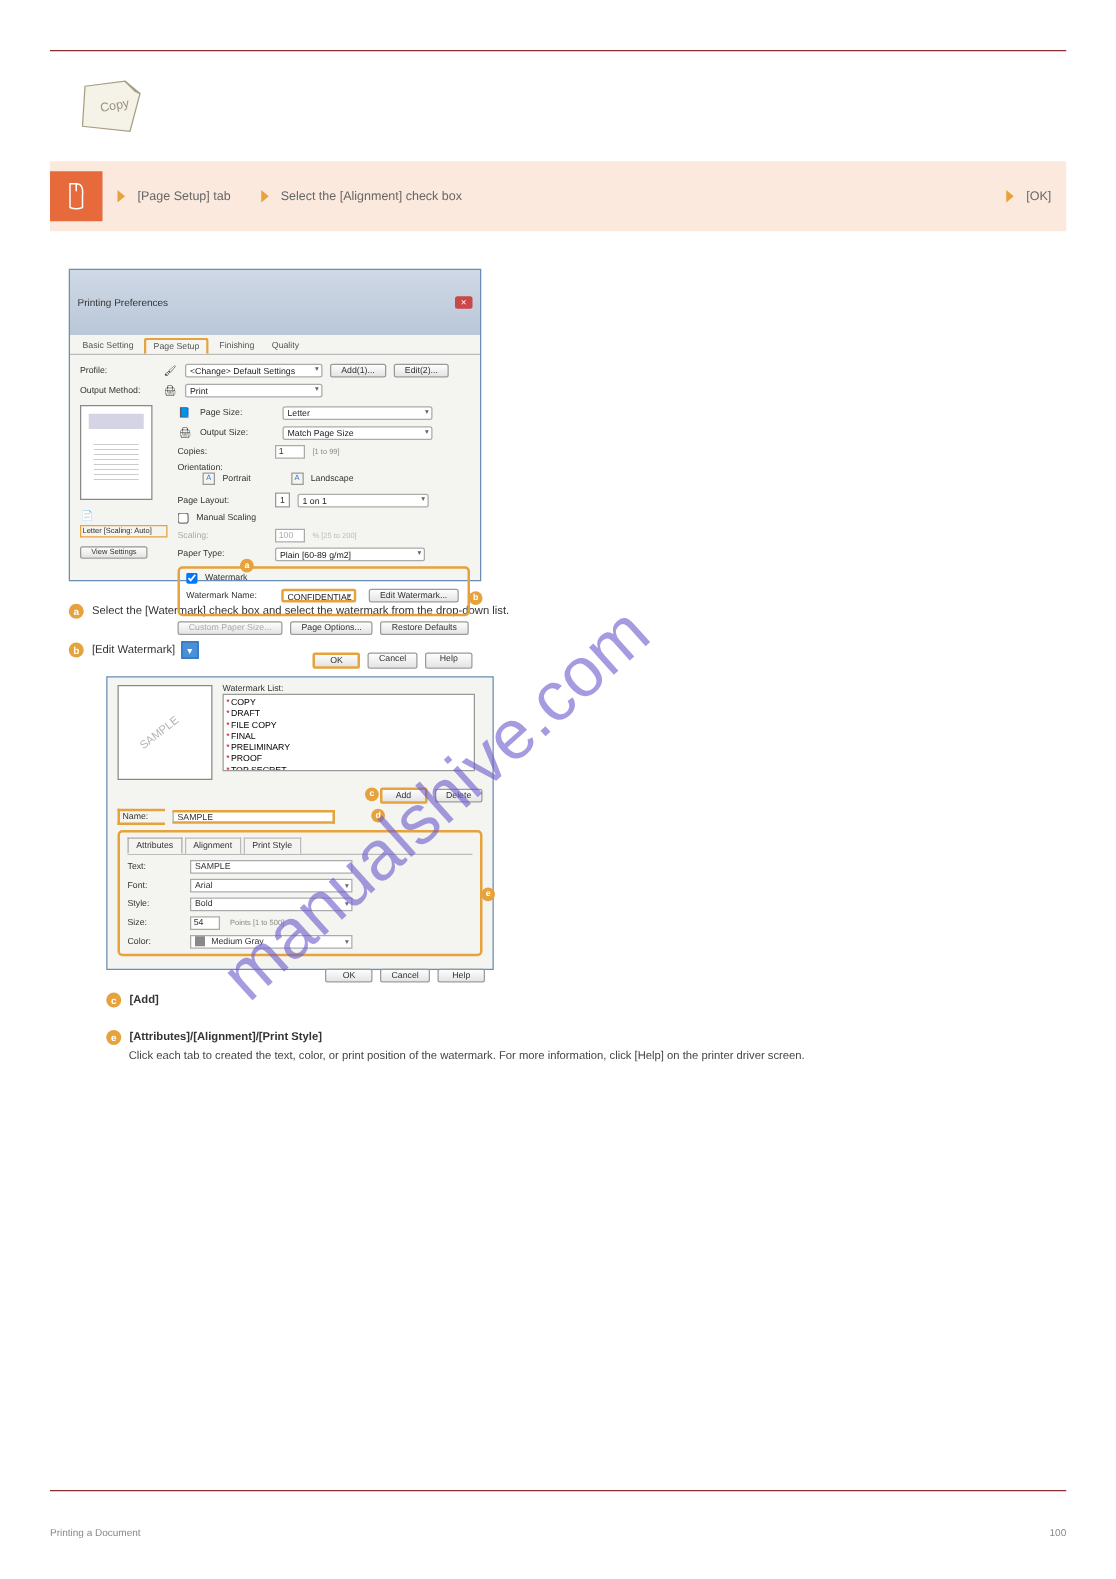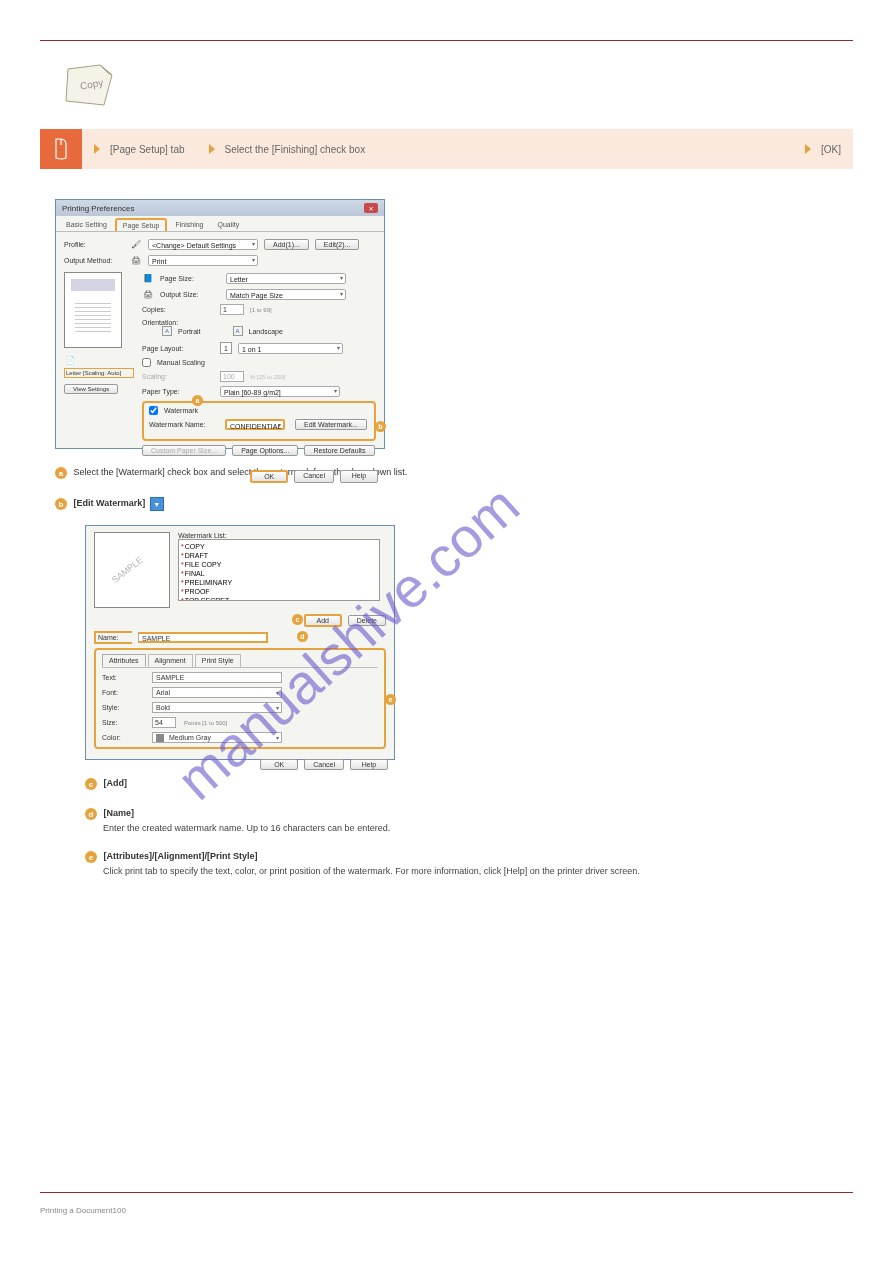--- a/index.html
+++ b/index.html
@@ -26,21 +26,21 @@
       height: 48px;
       margin-left: 20px;
       margin-bottom: 20px;
       position: relative;
     }
     .copy-icon-svg { width: 100%; height: 100%; }
     .path-bar {
       display: flex;
       align-items: center;
       background: #fce9de;
-      height: 40px;
+      height: 56px;
       margin-bottom: 30px;
     }
     .path-mouse {
       width: 42px;
       height: 40px;
       background: #e66a3c;
       display: flex;
       align-items: center;
       justify-content: center;
       color: #fff;
@@ -62,21 +62,21 @@
     .dialog {
       border: 1px solid #6a8fb5;
       background: #f4f4f0;
       font-size: 8px;
       position: relative;
       margin-left: 15px;
     }
     .dialog1 { width: 330px; height: 250px; }
     .titlebar {
       background: linear-gradient(#cfd9e6, #bac7d8);
-      padding: 3px 6px;
+      padding: 21px 6px;
       display: flex;
       align-items: center;
       justify-content: space-between;
       font-size: 8px;
       color: #333;
     }
     .titlebar-close {
       background: #c94848;
       width: 14px; height: 10px;
       display: flex; align-items: center; justify-content: center;
@@ -258,24 +258,25 @@
     .bottom-rule {
       border: none;
       border-top: 1px solid #8b2e2e;
       position: absolute;
       bottom: 70px;
       left: 40px;
       right: 40px;
     }
     .bottom-footer {
       position: absolute;
-      bottom: 48px;
+      bottom: 32px;
       left: 40px;
       right: 40px;
       display: flex;
+      justify-content: space-between;
       font-size: 8px;
       color: #888;
     }
   </style>
 </head>
 <body>
 
 <div class="page-container">
 
   <hr class="top-rule">
@@ -293,21 +294,21 @@
       <svg viewBox="0 0 16 22">
           <path d="M3 1 C3 1 3 8 3 10 L3 20 Q8 22 13 20 L13 10 Q14 1 8 1 Q3 1 3 1 Z M8 1 L8 7" fill="none" stroke="#fff" stroke-width="1.2"></path>
         </svg>
     </div>
     <div class="path-item">
       <div class="path-tri"></div>
       <span class="path-text">[Page Setup] tab</span>
     </div>
     <div class="path-item">
       <div class="path-tri"></div>
-      <span class="path-text">Select the [Finishing] check box</span>
+      <span class="path-text">Select the [Alignment] check box</span>
     </div>
     <div class="path-item" style="margin-left:auto">
       <div class="path-tri"></div>
       <span class="path-text">[OK]</span>
     </div>
   </div>
 
   <div class="dialog dialog1">
     <div class="titlebar">
       <span>Printing Preferences</span>
@@ -421,21 +422,21 @@
     </div>
   </div>
 
   <div class="section-block">
     <span class="section-letter">a</span>
     <span>Select the [Watermark] check box and select the watermark from the drop-down list.</span>
   </div>
 
   <div class="section-block">
     <span class="section-letter">b</span>
-    <span style="font-weight:bold">[Edit Watermark]</span>
+    <span style="font-weight:normal">[Edit Watermark]</span>
     <span class="blue-toggle">▾</span>
   </div>
 
   <div class="dialog dialog2" style="margin-top:14px">
     <div class="dialog-body" style="position:relative">
       <div style="display:flex; gap:8px">
         <div style="position:relative">
           <div class="preview-box" style="width:76px;height:76px">
             <span class="prev-sample">SAMPLE</span>
           </div>
@@ -503,28 +504,23 @@
       <span class="btn">Cancel</span>
       <span class="btn">Help</span>
     </div>
   </div>
 
   <div class="section-block section-block2">
     <span class="section-letter">c</span>
     <span style="font-weight:bold">[Add]</span>
   </div>
   <div class="section-block section-block2">
-    <span class="section-letter">d</span>
-    <span style="font-weight:bold">[Name]</span>
-    <div class="section-text">Enter the created watermark name. Up to 16 characters can be entered.</div>
-  </div>
-  <div class="section-block section-block2">
     <span class="section-letter">e</span>
     <span style="font-weight:bold">[Attributes]/[Alignment]/[Print Style]</span>
-    <div class="section-text">Click print tab to specify the text, color, or print position of the watermark. For more information, click [Help] on the printer driver screen.</div>
+    <div class="section-text">Click each tab to created the text, color, or print position of the watermark. For more information, click [Help] on the printer driver screen.</div>
   </div>
 
 </div>
 
 <div class="watermark-bg">
   <div class="watermark-text" style="top:260px; left:-30px">manualshive.com</div>
 </div>
 
 <hr class="bottom-rule">
 <div class="bottom-footer">

